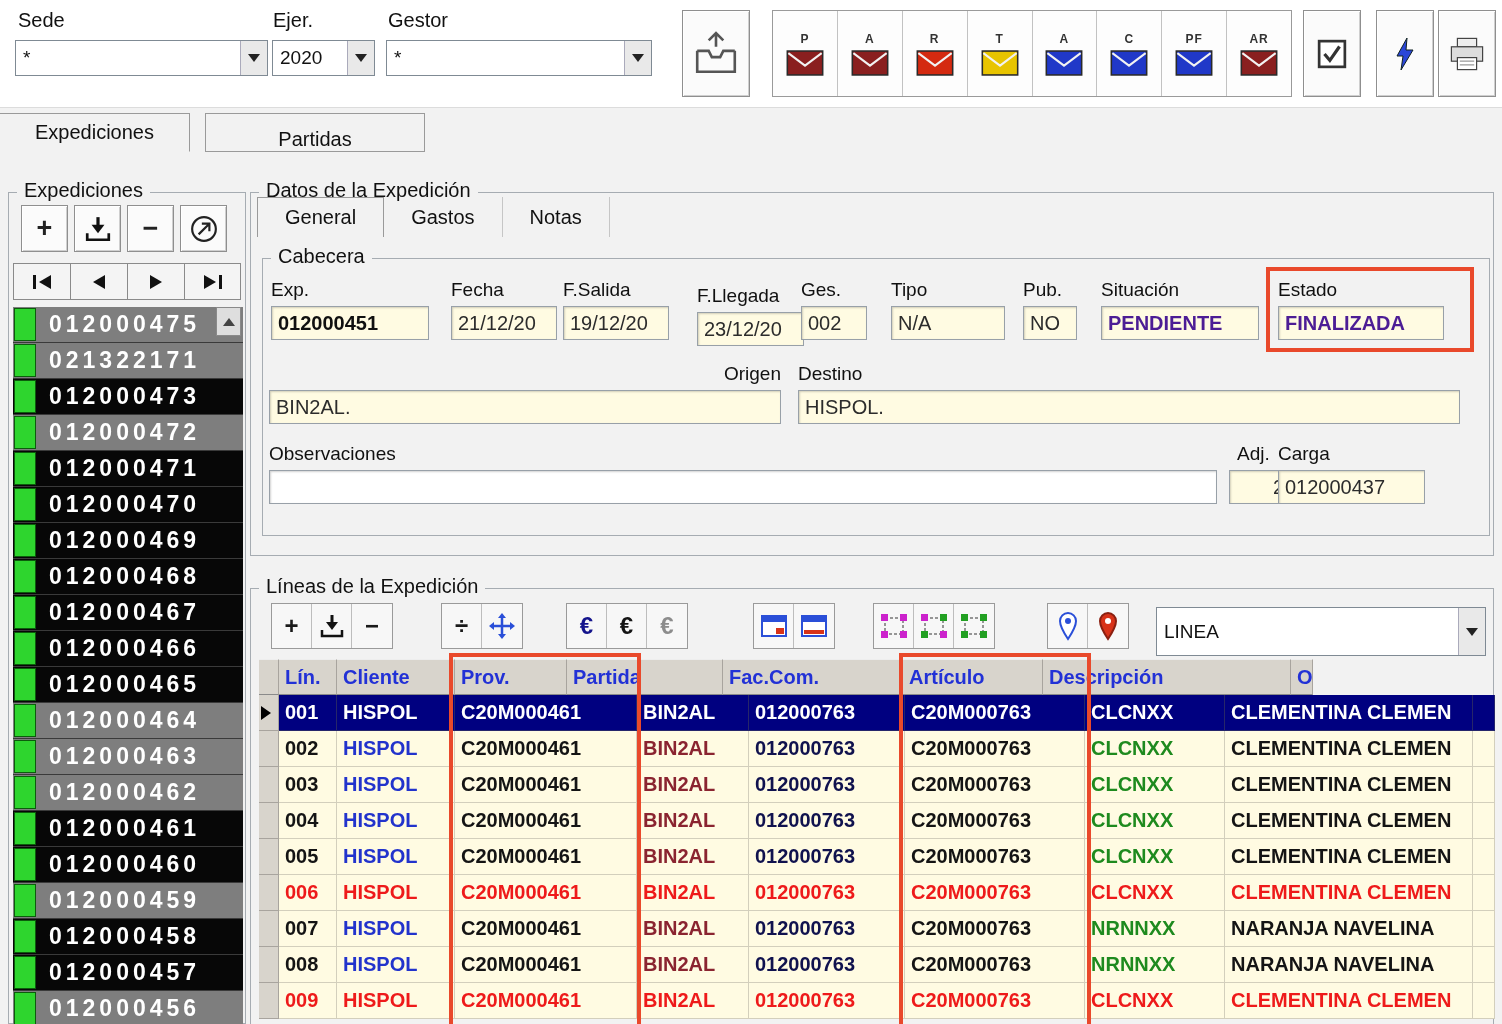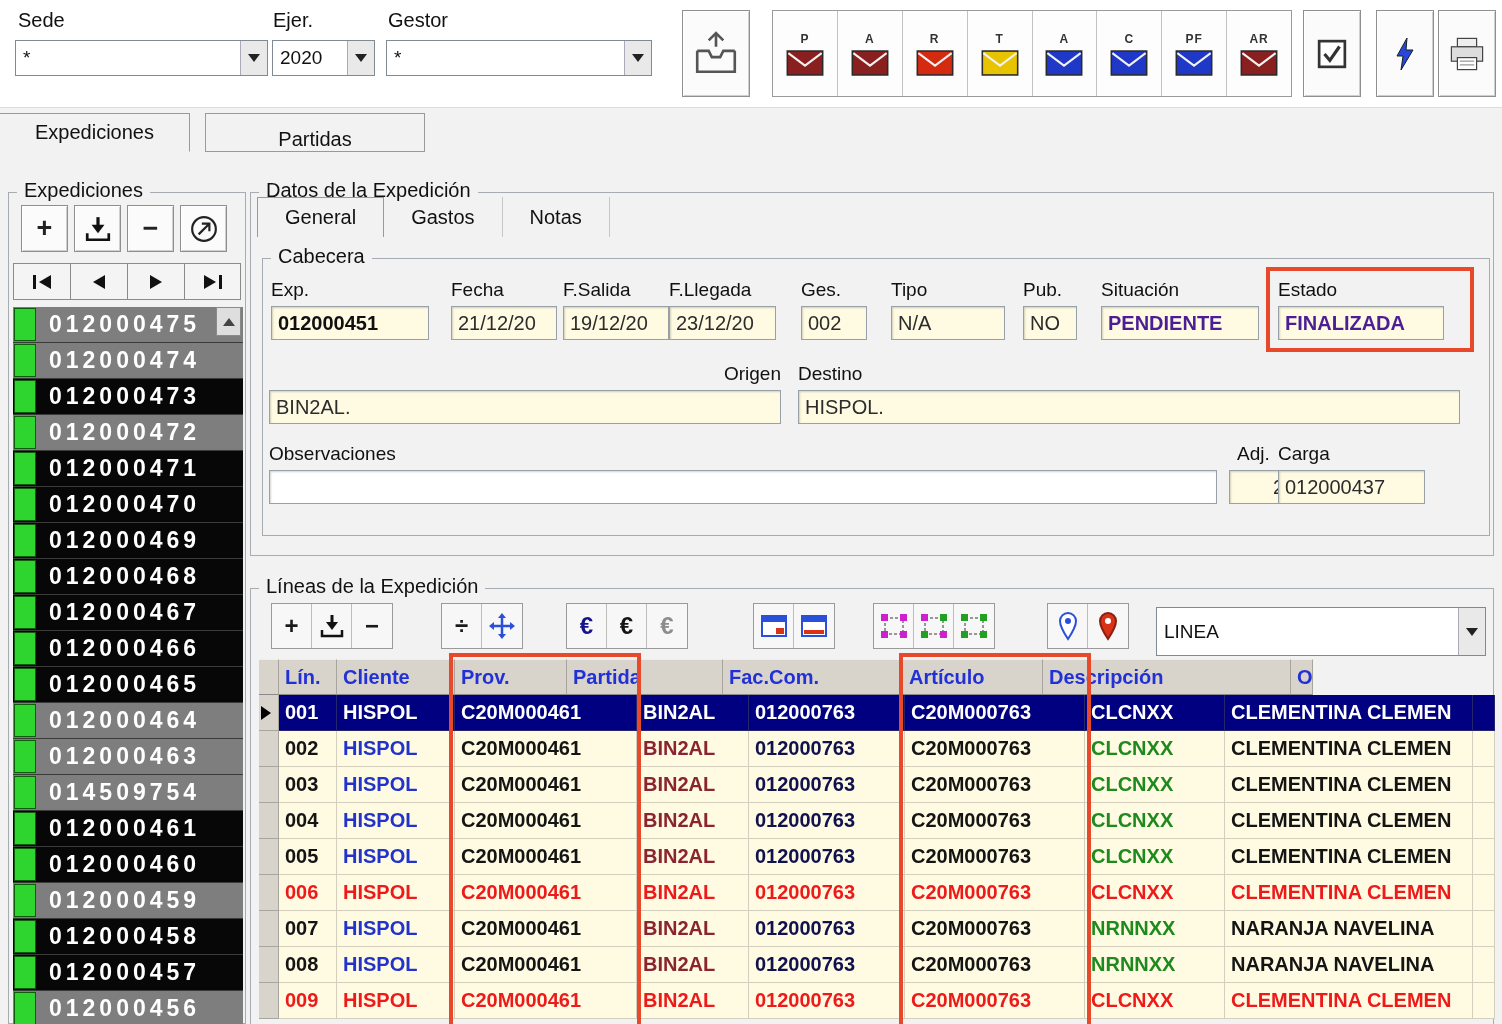--- a/index.html
+++ b/index.html
@@ -81,21 +81,21 @@
   .flabel { font-size:19px; color:#101010; margin-bottom:5px; white-space:nowrap; }
   .finput { height:34px; width:100%; background:#fffbe2; border:1px solid #98a0a8;
             box-shadow: inset 1px 1px 2px rgba(0,0,0,0.18);
             font-size:20px; color:#2c2c2c; display:flex; align-items:center; padding:0 6px;
             white-space:nowrap; overflow:hidden; }
   .finput.strong { font-weight:bold; color:#101010; }
   .finput.maroon { color:#4c1d95; font-weight:600; }
   .f-exp       { left:8px;    width:158px; }
   .f-fecha     { left:188px;  width:106px; }
   .f-fsalida   { left:300px;  width:106px; }
-  .f-fllegada  { left:406px;  width:107px; }
+  .f-fllegada  { left:434px;  width:107px;margin-top:6px; }
   .f-ges       { left:538px;  width:66px;  }
   .f-tipo      { left:628px;  width:114px; }
   .f-pub       { left:760px;  width:54px;  }
   .f-situacion { left:838px;  width:158px; }
   .f-estado    { left:1015px; width:166px; }
   .origen-field  { left:6px;    top:104px; width:512px;text-align:right; }
   .destino-field { left:535px;  top:104px; width:662px; }
   .obs-field     { left:6px;    top:184px; width:948px; }
   .obs-field .finput { background:#fff; }
   .adj-field     { left:966px;  top:184px; width:62px; }
@@ -318,21 +318,21 @@
       </div>
     </div>
 
     <div class="list">
         <div class="srow tone-gray">
           <span class="marker"></span>
           <span class="sid">012000475</span>
         </div>
         <div class="srow tone-gray">
           <span class="marker"></span>
-          <span class="sid">012000474</span>
+          <span class="sid">021322171</span>
         </div>
         <div class="srow tone-black">
           <span class="marker"></span>
           <span class="sid">012000473</span>
         </div>
         <div class="srow tone-gray">
           <span class="marker"></span>
           <span class="sid">012000472</span>
         </div>
         <div class="srow tone-black">
@@ -366,21 +366,21 @@
         <div class="srow tone-gray">
           <span class="marker"></span>
           <span class="sid">012000464</span>
         </div>
         <div class="srow tone-gray">
           <span class="marker"></span>
           <span class="sid">012000463</span>
         </div>
         <div class="srow tone-gray">
           <span class="marker"></span>
-          <span class="sid">014509754</span>
+          <span class="sid">012000462</span>
         </div>
         <div class="srow tone-black">
           <span class="marker"></span>
           <span class="sid">012000461</span>
         </div>
         <div class="srow tone-black">
           <span class="marker"></span>
           <span class="sid">012000460</span>
         </div>
         <div class="srow tone-gray">

